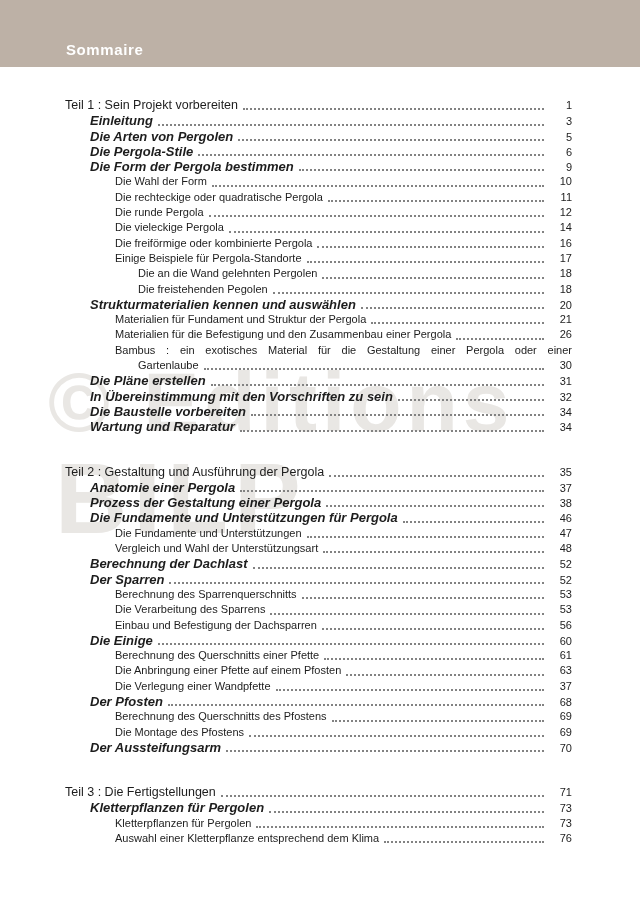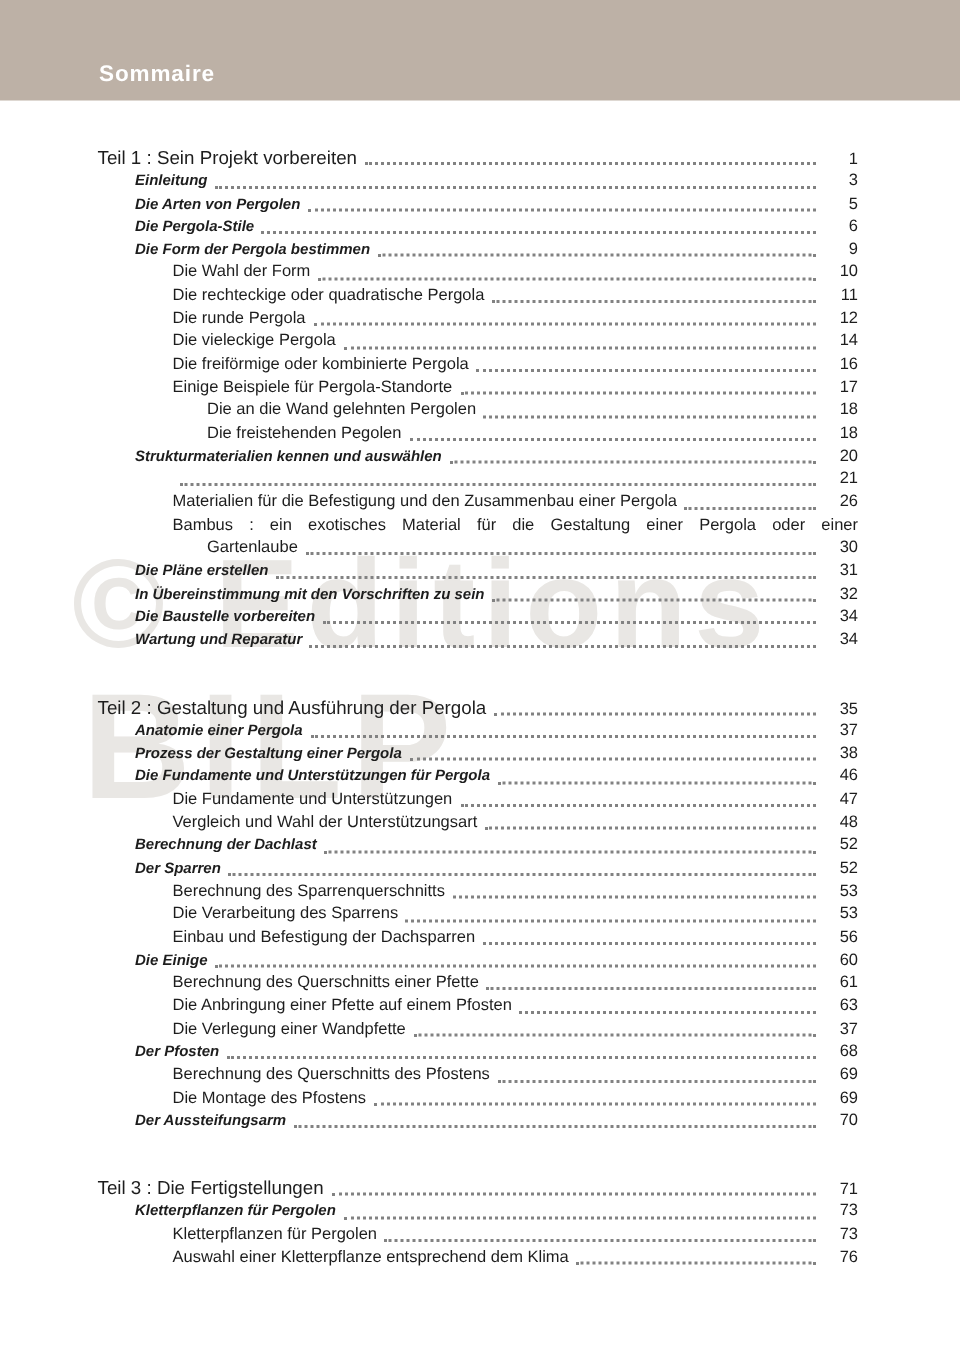--- a/index.html
+++ b/index.html
@@ -101,21 +101,21 @@
   .row-teil .title {
     font-weight: 400;
     font-size: 12.5px;
   }
   .row.l1 { padding-left: 25px; }
   .row.l2 { padding-left: 50px; }
   .row.l3 { padding-left: 73px; }
   .row.l1 .title {
     font-weight: 700;
     font-style: italic;
-    font-size: 10px;
+    font-size: 13px;
   }
   .row.wrap {
     display: block;
     text-align: justify;
     text-align-last: justify;
   }
   .row.wrap .title { white-space: normal; }
 </style>
 </head>
 <body>
@@ -211,20 +211,21 @@
     <span class="page">18</span>
   </div>
 
   <div class="row l1">
     <span class="title">Strukturmaterialien kennen und auswählen</span>
     <span class="dots"></span>
     <span class="page">20</span>
   </div>
 
   <div class="row l2">
+    <span class="title">Materialien für Fundament und Struktur der Pergola</span>
     <span class="dots"></span>
     <span class="page">21</span>
   </div>
 
   <div class="row l2">
     <span class="title">Materialien für die Befestigung und den Zusammenbau einer Pergola</span>
     <span class="dots"></span>
     <span class="page">26</span>
   </div>
 

